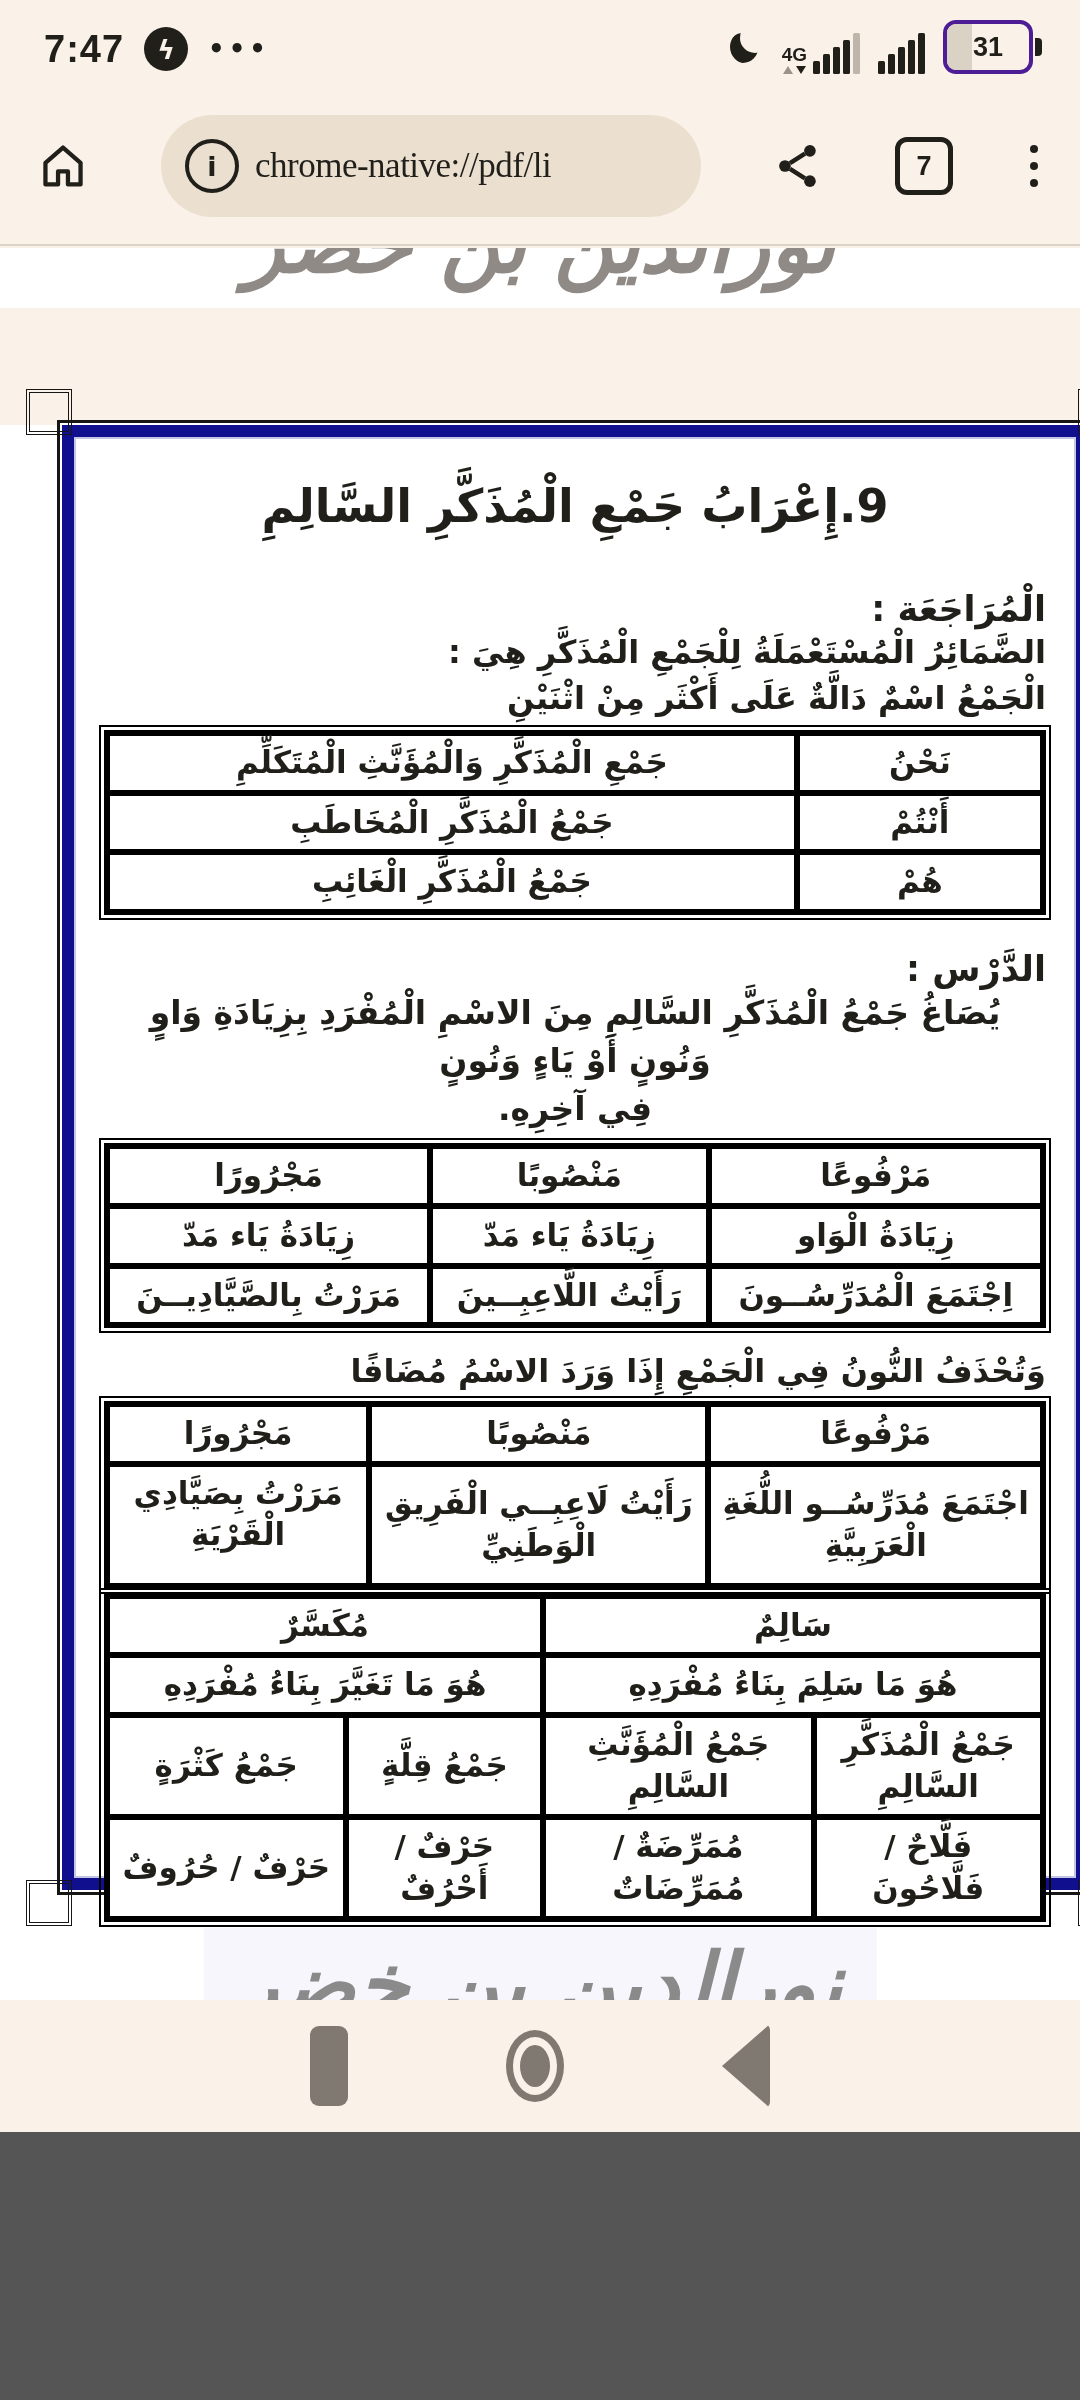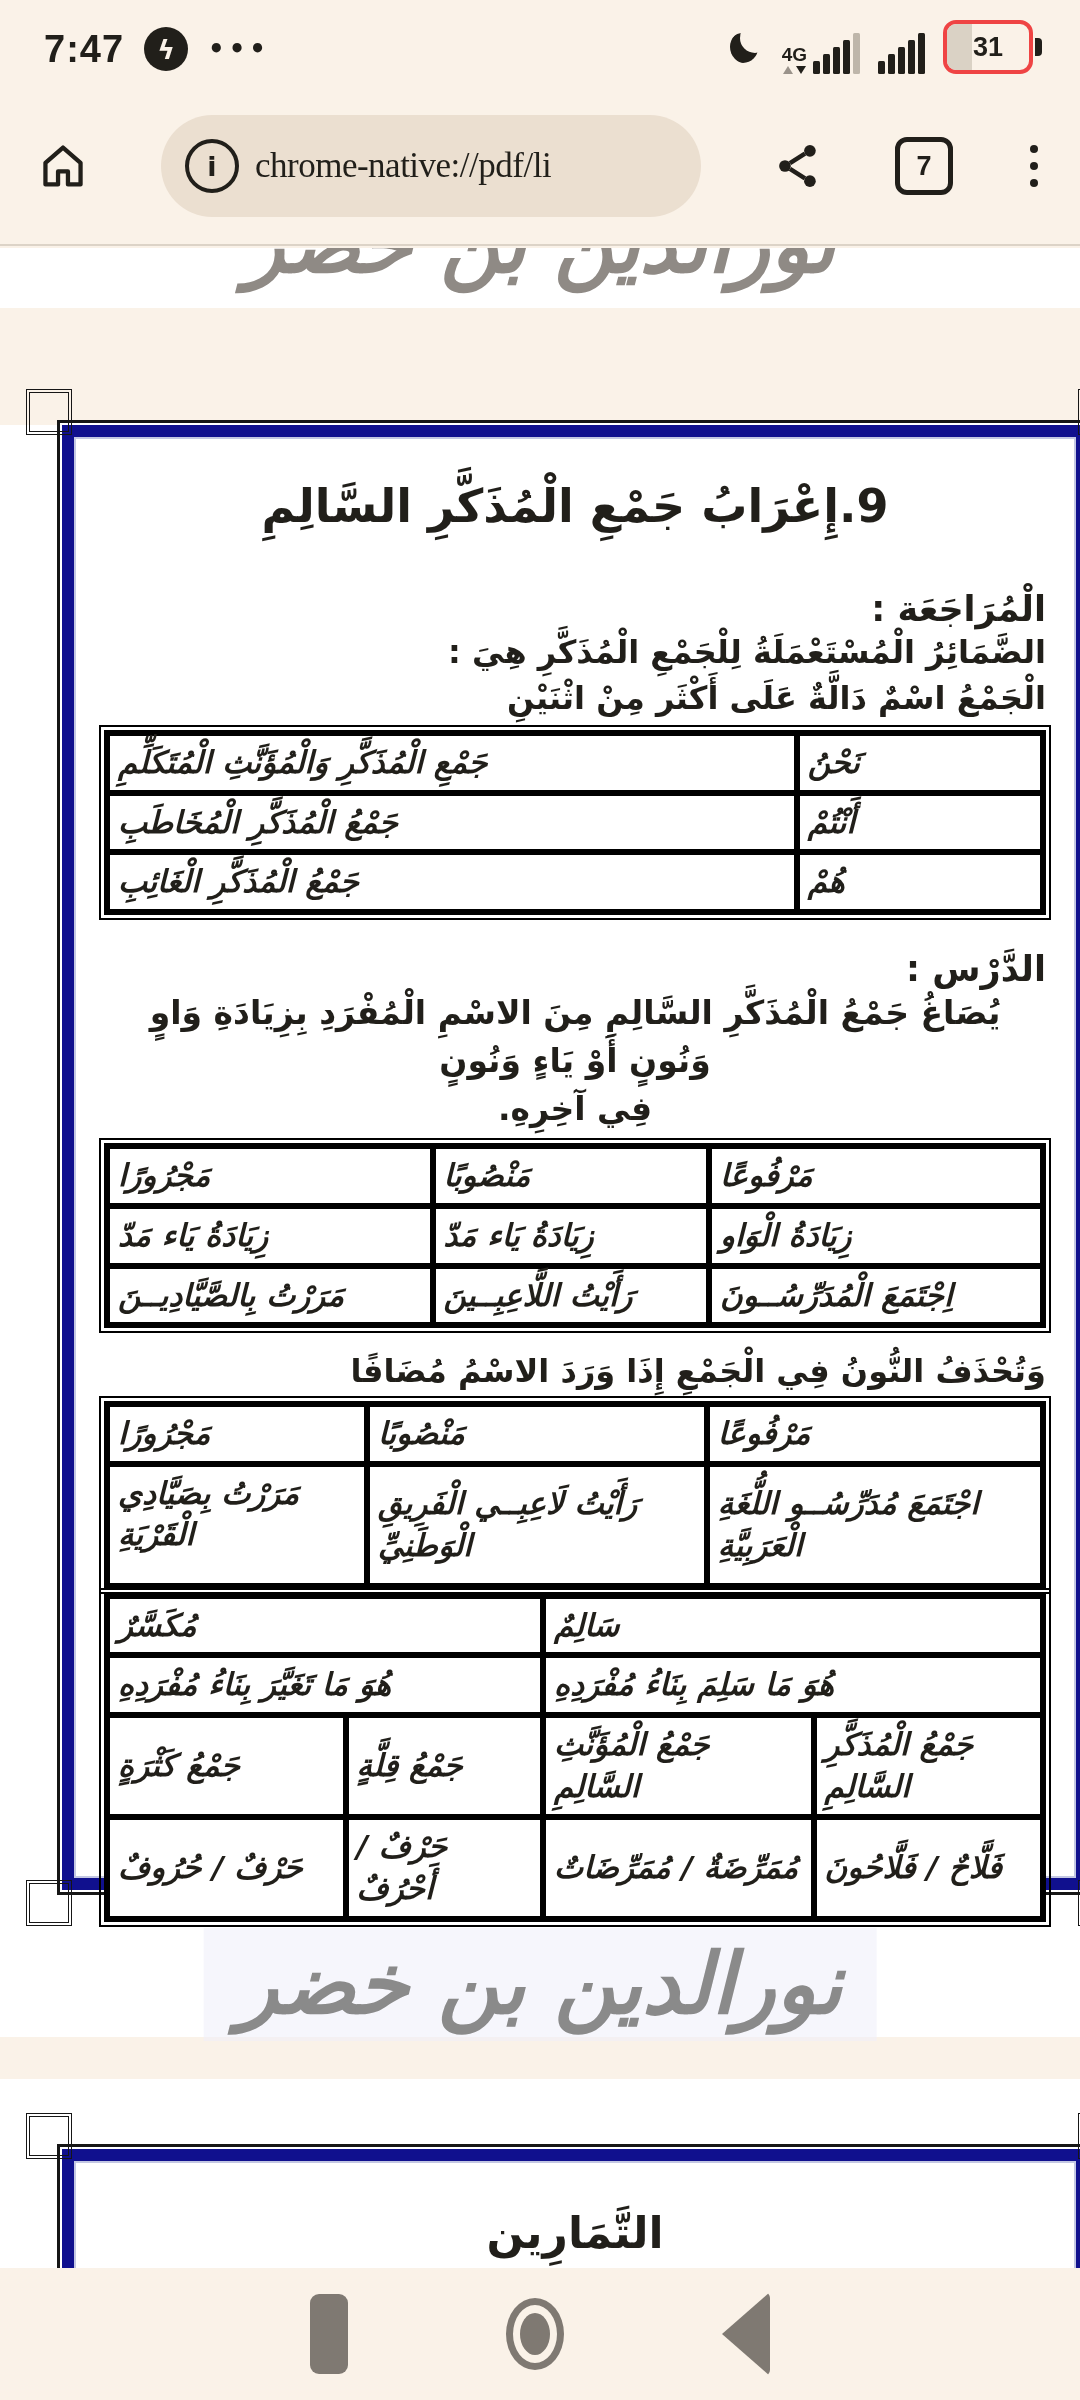--- a/index.html
+++ b/index.html
@@ -1,17 +1,17 @@
 <!DOCTYPE html>
 <html><head>
 <meta charset="utf-8">
 <style>
   html,body{margin:0;padding:0;}
   body{background:#555;font-family:"DejaVu Sans",sans-serif;}
-  .screen{position:relative;width:1080px;height:2400px;margin:0 auto;background:#FAF2E8;overflow:hidden;color:#211F1A;}
+  .screen{position:relative;width:1080px;height:2132px;margin:0 auto;background:#FAF2E8;overflow:hidden;color:#211F1A;}
 
   
   .statusbar{height:88px;display:flex;align-items:center;justify-content:space-between;padding:10px 38px 0 44px;box-sizing:border-box;}
   .sb-left{display:flex;align-items:center;gap:20px;}
   .sb-time{font-size:38px;font-weight:bold;letter-spacing:1px;font-family:"Liberation Sans",sans-serif;}
   .msgr{width:44px;height:44px;border-radius:50%;background:#211F1A;color:#FAF2E8;display:flex;align-items:center;justify-content:center;font-size:27px;font-weight:bold;}
   .sb-dots{font-size:26px;letter-spacing:4px;font-weight:bold;}
   .sb-right{display:flex;align-items:flex-end;gap:18px;padding-bottom:4px;}
   .moon{width:34px;height:34px;position:relative;overflow:hidden;border-radius:50%;align-self:center;}
   .moon::after{content:"";position:absolute;width:30px;height:30px;border-radius:50%;left:10px;top:-7px;box-shadow:-12px 10px 0 0 #211F1A;}
@@ -19,21 +19,21 @@
   .netcol{display:flex;flex-direction:column;align-items:center;margin-right:2px;}
   .fourg{font-size:19px;font-weight:bold;line-height:18px;font-family:"Liberation Sans",sans-serif;}
   .arrs{display:flex;gap:3px;margin-top:2px;}
   .tri-u{width:0;height:0;border-left:5px solid transparent;border-right:5px solid transparent;border-bottom:8px solid #9a938a;}
   .tri-d{width:0;height:0;border-left:5px solid transparent;border-right:5px solid transparent;border-top:8px solid #211F1A;}
   .bars{display:flex;align-items:flex-end;gap:3px;}
   .bar{width:7px;background:#211F1A;border-radius:1.5px;}
   .b1{height:13px}.b2{height:20px}.b3{height:27px}.b4{height:34px}.b5{height:41px}
   .bar.dim{background:#BEB6AA;}
   .batt{display:flex;align-items:center;align-self:center;}
-  .batt-body{width:82px;height:46px;border:4px solid #ef4444;border-radius:13px;position:relative;display:flex;align-items:center;justify-content:center;overflow:hidden;background:#FAF2E8;}
+  .batt-body{width:82px;height:46px;border:4px solid #4c1d95;border-radius:13px;position:relative;display:flex;align-items:center;justify-content:center;overflow:hidden;background:#FAF2E8;}
   .batt-fill{position:absolute;left:0;top:0;bottom:0;width:30%;background:#DAD2C5;}
   .batt-num{position:relative;font-size:27px;font-weight:bold;font-family:"Liberation Sans",sans-serif;}
   .batt-nub{width:7px;height:18px;background:#211F1A;border-radius:0 4px 4px 0;margin-left:2px;}
 
   
   .toolbar{height:158px;display:flex;align-items:center;justify-content:space-between;padding:0 36px;box-sizing:border-box;border-bottom:2px solid #DCD3C7;}
   .tb-icon svg{display:block;}
   .urlpill{width:540px;height:102px;background:#EBDFD0;border-radius:52px;display:flex;align-items:center;padding:0 24px;box-sizing:border-box;gap:16px;}
   .info-i{flex:0 0 auto;width:46px;height:46px;border:4px solid #211F1A;border-radius:50%;display:flex;align-items:center;justify-content:center;font-size:27px;font-weight:bold;}
   .url{font-size:35px;white-space:nowrap;overflow:hidden;font-family:Liberation Serif, serif;letter-spacing:-0.5px;}
@@ -58,21 +58,21 @@
   .k-tr{top:-48px;left:-48px;}
   .k-bl{bottom:-48px;right:-48px;}
   .k-br{bottom:-48px;left:-48px;}
 
   .doc-title{text-align:center;font-size:46px;font-weight:bold;margin-top:14px;}
   .h-right{font-size:35px;font-weight:bold;text-align:right;}
   .t-line{font-size:32px;font-weight:bold;text-align:right;line-height:1.45;}
   .centerline{font-size:33px;font-weight:bold;text-align:center;line-height:1.45;}
 
   table.dtable{border-collapse:separate;border-spacing:6px;background:#000;outline:2px solid #000;outline-offset:3px;width:100%;}
-  table.dtable td{background:#FFF;text-align:left;vertical-align:middle;font-size:31px;font-weight:bold;padding:6px 8px;line-height:1.35;font-style:italic;}
+  table.dtable td{background:#FFF;text-align:center;vertical-align:middle;font-size:31px;font-weight:bold;padding:6px 8px;line-height:1.35;}
   td.th{font-size:33px;}
   .t-pronoun{width:512px;margin:8px auto 0 auto;}
   .mt{margin-top:10px;}
 
   .watermark{position:absolute;bottom:-4px;left:50%;transform:translateX(-50%);font-size:84px;font-weight:bold;font-style:italic;color:#8A8A8A;background:rgba(238,238,250,0.55);padding:6px 34px;white-space:nowrap;line-height:1.2;}
 
   .p2-heading{text-align:center;font-size:44px;font-weight:bold;margin-top:26px;}
   .p2-label{font-size:35px;font-weight:bold;text-align:right;margin-top:52px;}
   .ex-box{margin-top:14px;border:4px solid #000;outline:2px solid #000;outline-offset:2px;padding:22px 14px 60px 14px;text-align:center;font-size:33px;font-weight:bold;}
 

